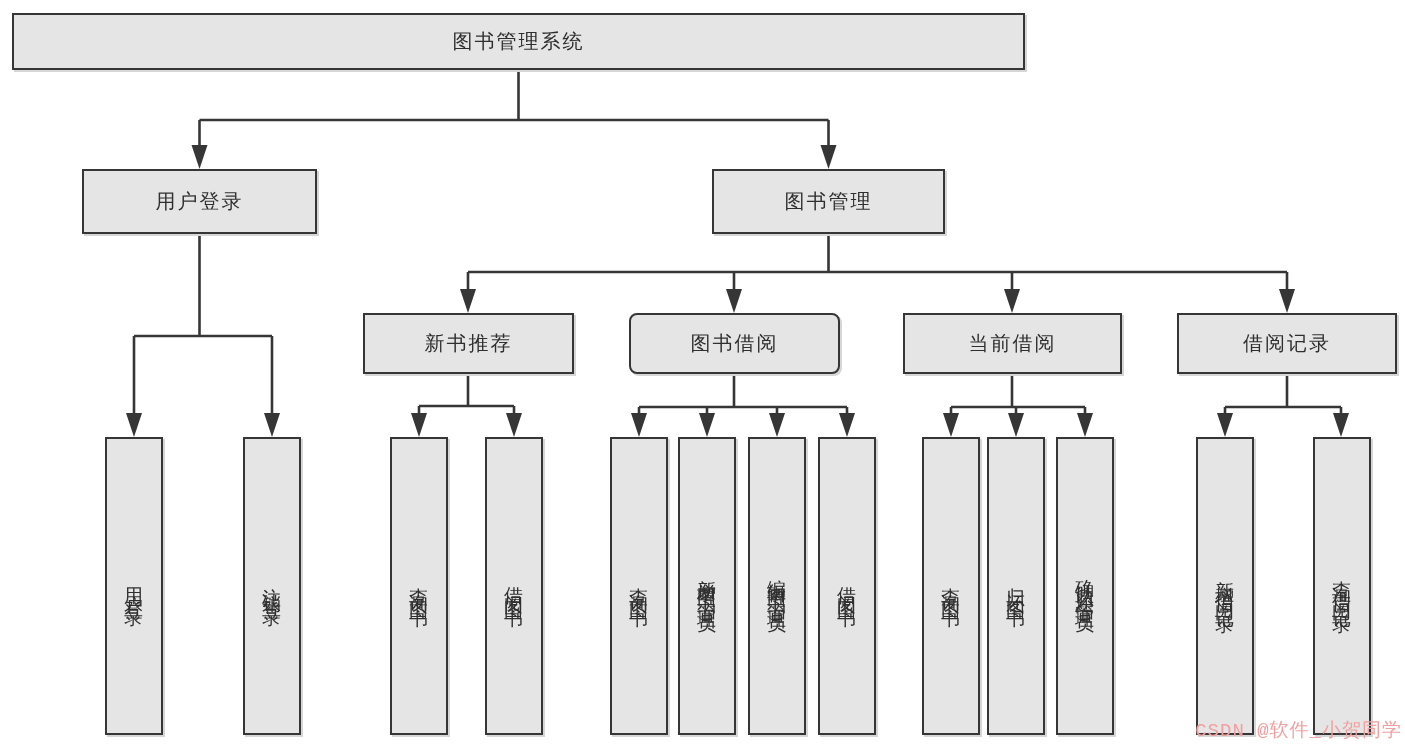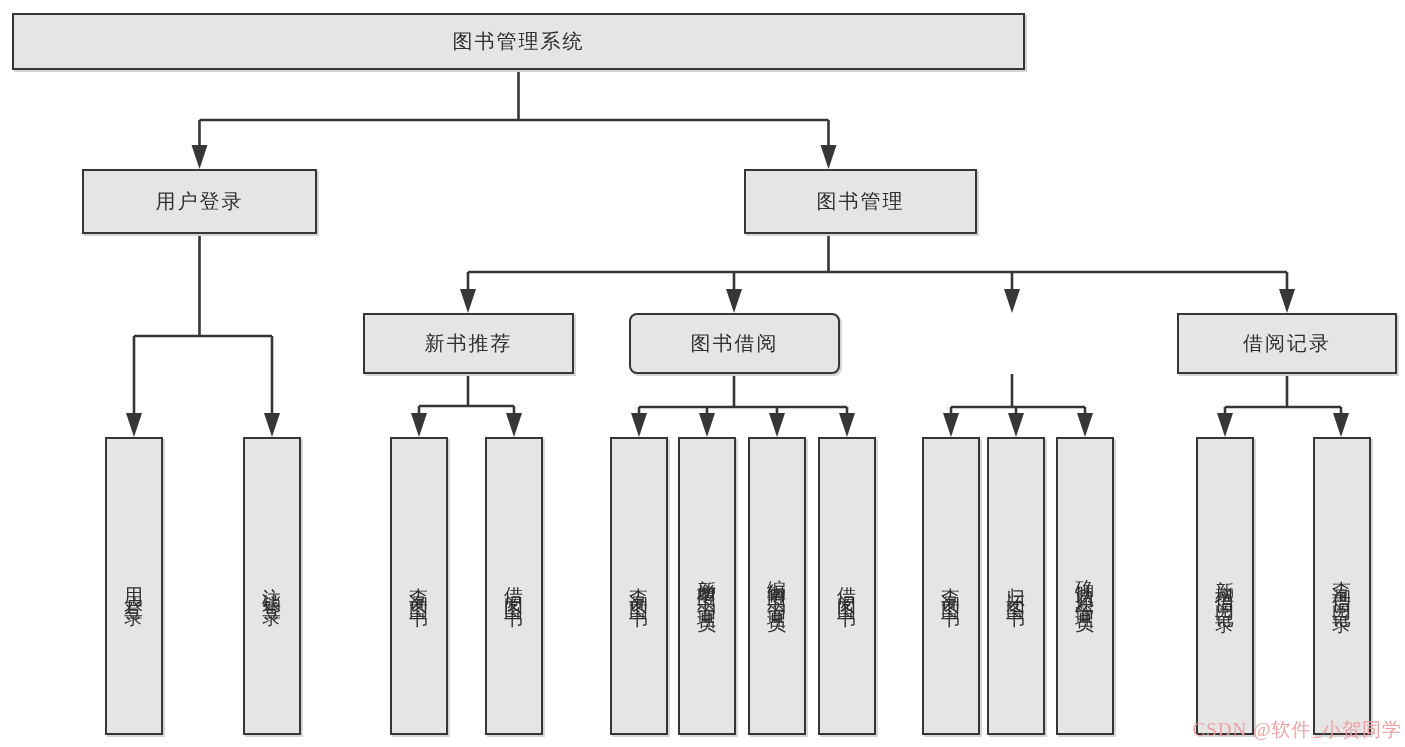--- a/index.html
+++ b/index.html
@@ -40,21 +40,21 @@
     white-space:nowrap;
   }
   .leaf .vtext.long{letter-spacing:5px;}
   .watermark{
     position:absolute;
     top:717px;right:3px;
     font-size:19px;
     color:var(--watermark);
     letter-spacing:1px;
     z-index:3;
-    font-family:Liberation Serif, serif;
+    font-family:Liberation Mono, monospace;
   }
 </style>
 </head>
 <body>
 
 <div class="canvas">
 
   <svg class="connectors" viewBox="0 0 1405 747">
     <g>
       <path d="M518.5 70 V120 M199.5 120 H828.5 M199.5 120 V147 M828.5 120 V147"></path>
@@ -94,24 +94,25 @@
     <g>
       <path d="M1287 374 V407 M1225 407 H1341 M1225 407 V415 M1341 407 V415"></path>
       <polygon points="1217,413 1233,413 1225,437"></polygon>
       <polygon points="1333,413 1349,413 1341,437"></polygon>
     </g>
   </svg>
 
   <div class="node h" style="left:12px;top:13px;width:1013px;height:57px;">图书管理系统</div>
 
   <div class="node h" style="left:82px;top:169px;width:235px;height:65px;">用户登录</div>
-  <div class="node h" style="left:712px;top:169px;width:233px;height:65px;margin-left:32px;">图书管理</div>
+  <div class="node h" style="left:712px;top:169px;width:233px;height:65px;">图书管理</div>
 
   <div class="node h" style="left:363px;top:313px;width:211px;height:61px;">新书推荐</div>
   <div class="node h" style="left:629px;top:313px;width:211px;height:61px;border-radius:8px;">图书借阅</div>
+  <div class="node h" style="left:903px;top:313px;width:219px;height:61px;">当前借阅</div>
   <div class="node h" style="left:1177px;top:313px;width:220px;height:61px;text-align:center;">借阅记录</div>
 
   <div class="node leaf" style="left:105px;">
     <span class="vtext">用户登录</span>
   </div>
   <div class="node leaf" style="left:243px;">
     <span class="vtext">注销登录</span>
   </div>
 
   <div class="node leaf" style="left:390px;">

